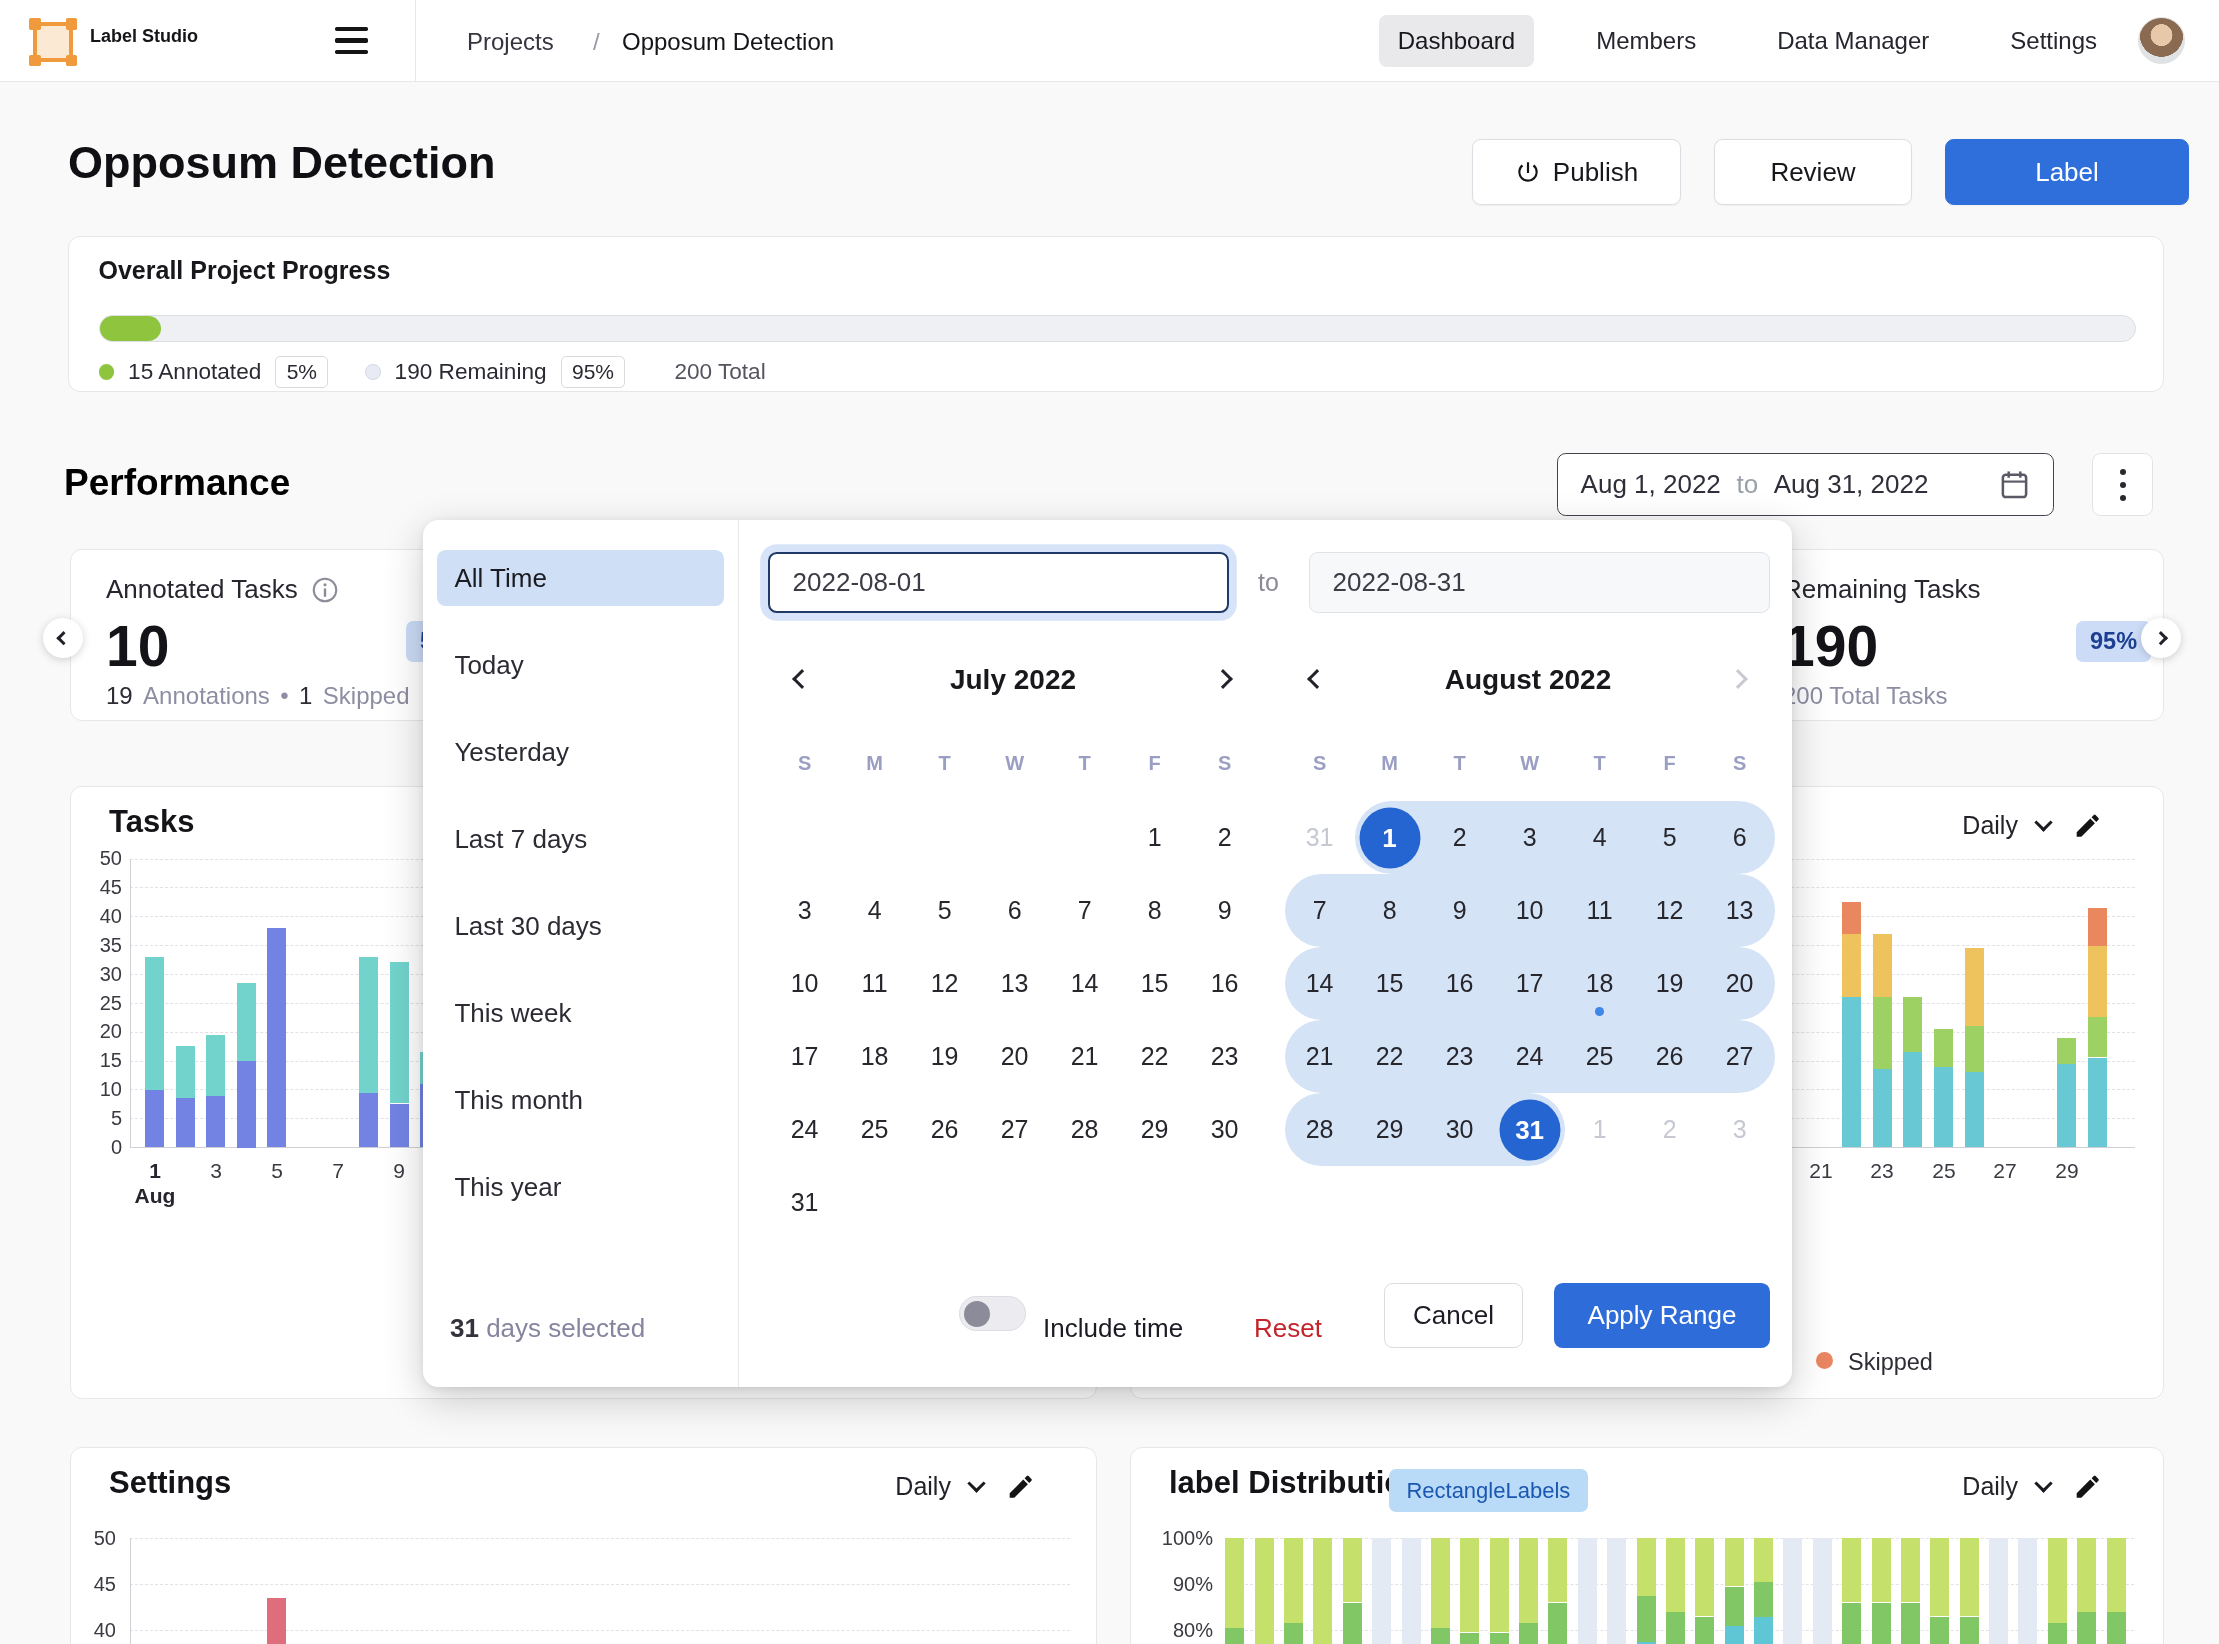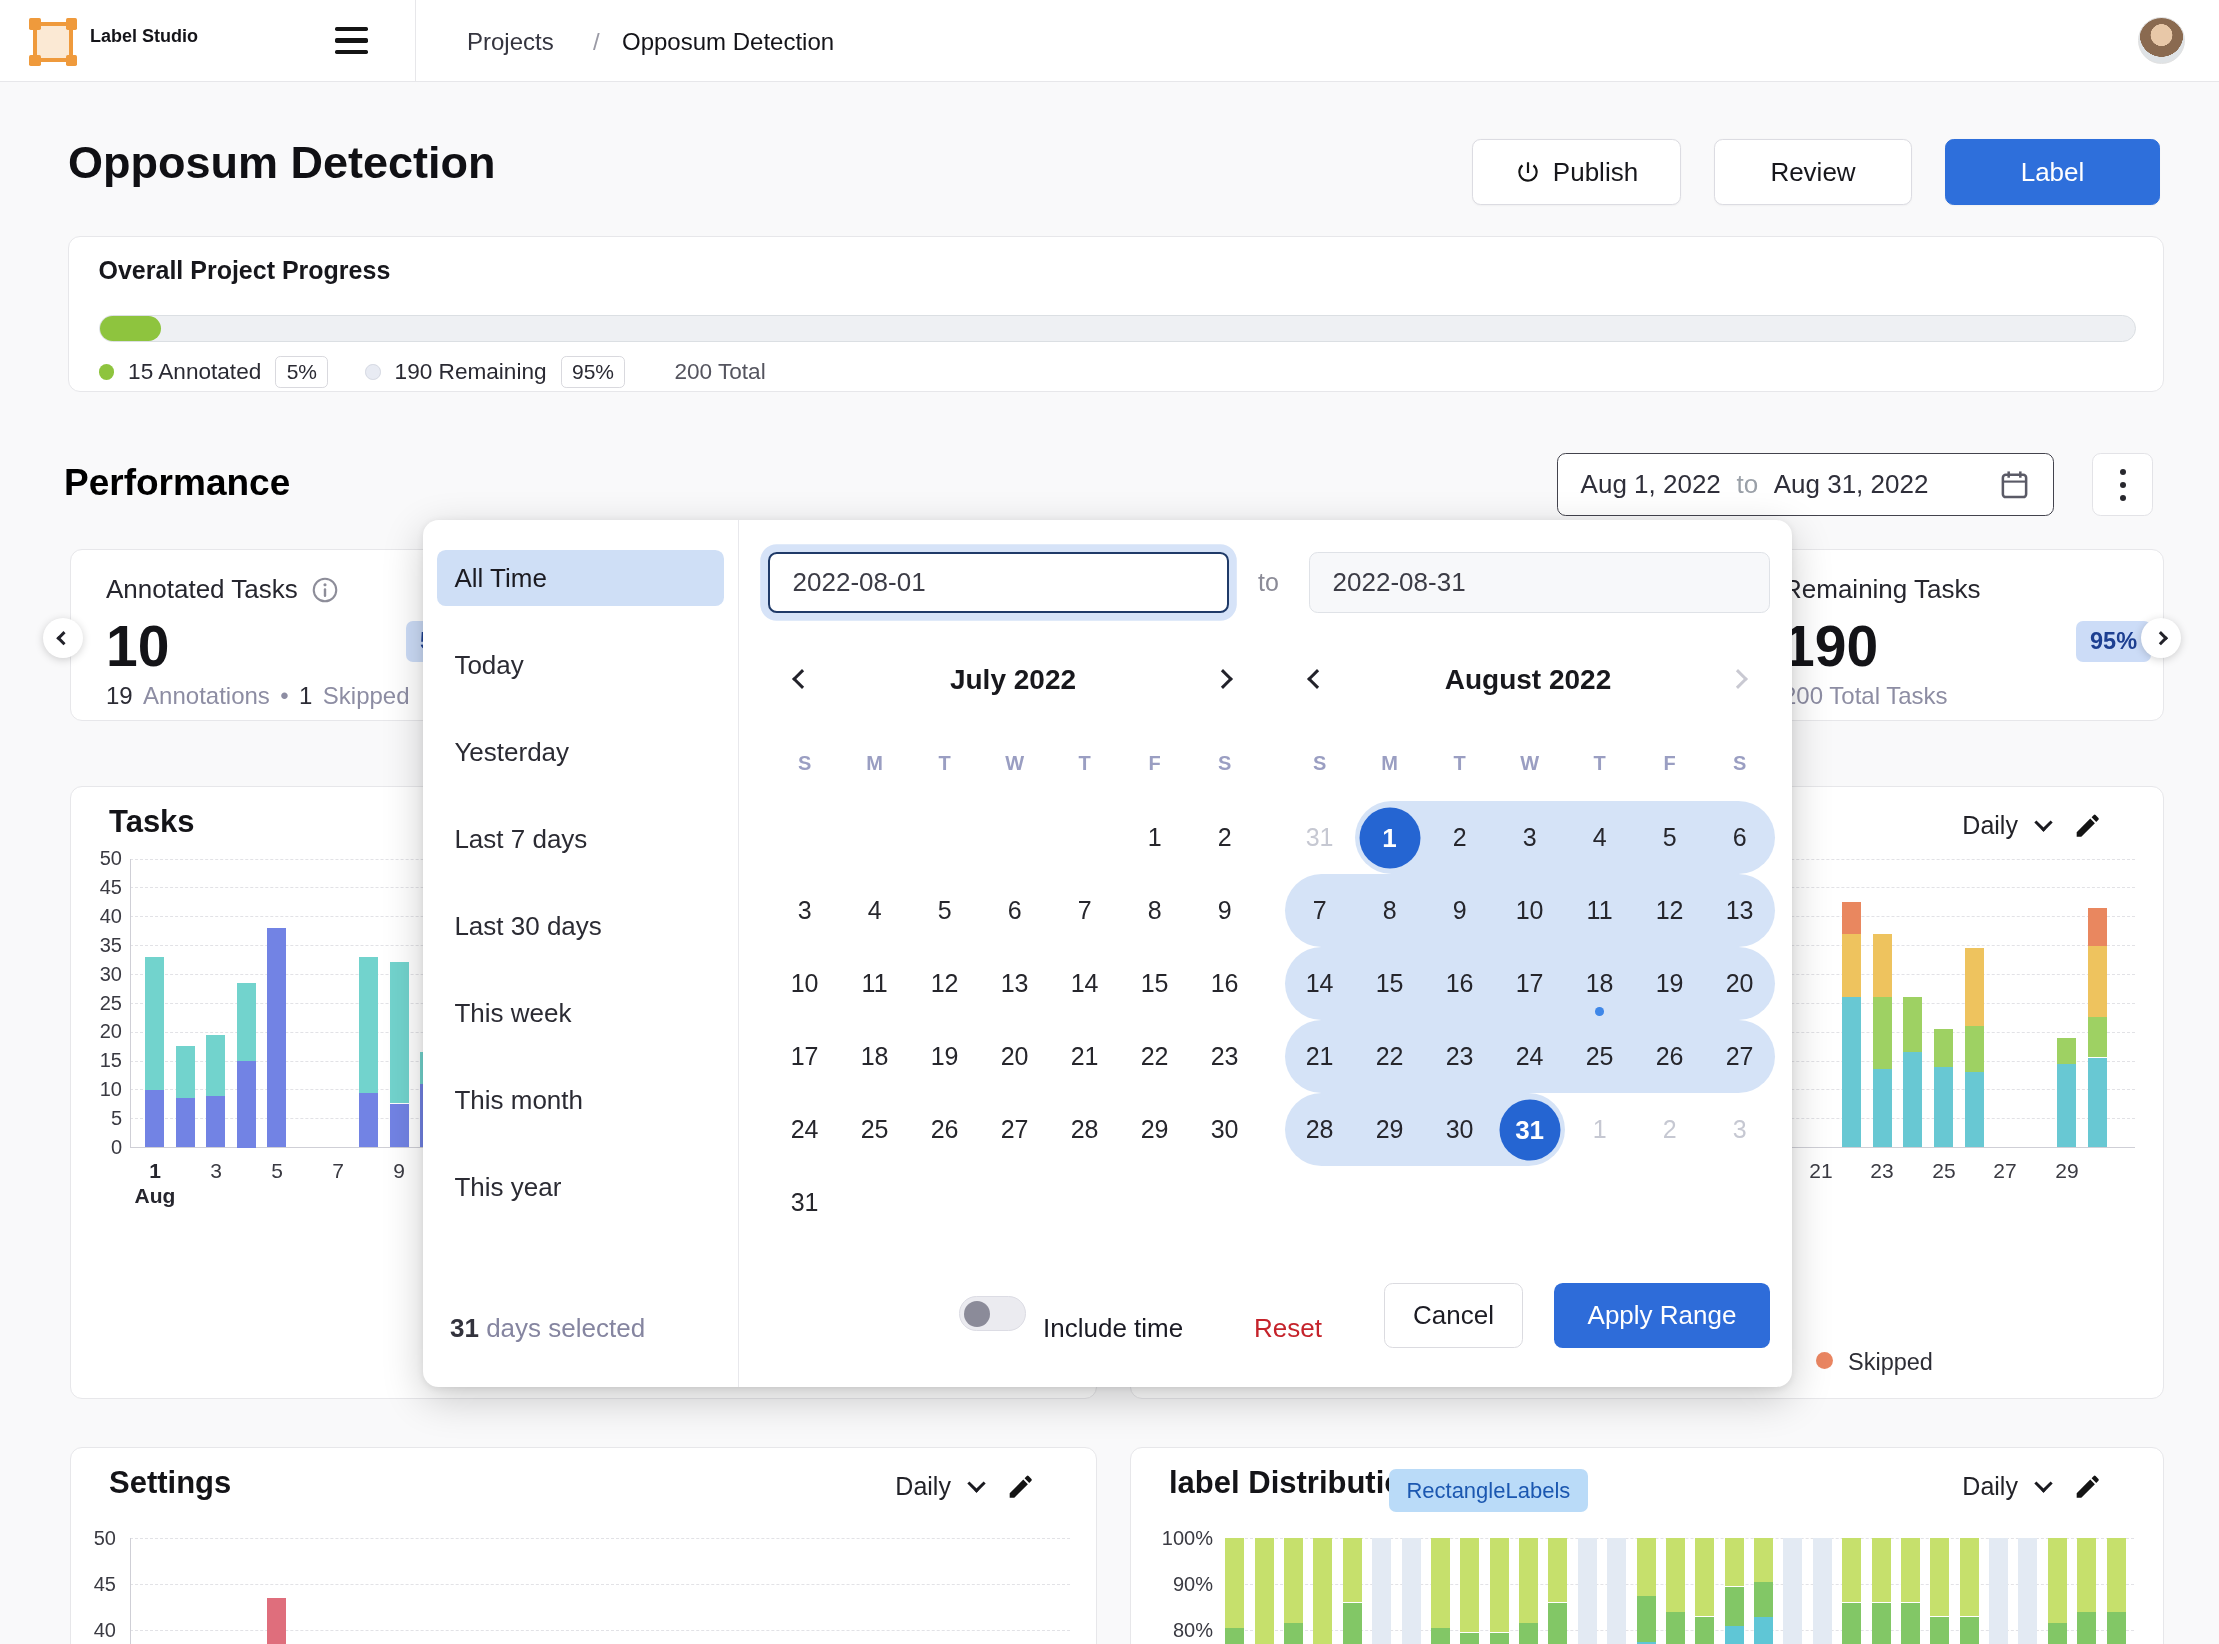--- a/index.html
+++ b/index.html
@@ -22,21 +22,21 @@
   .nav-item{font-size:24px;color:#26262e;padding:12px 19px;border-radius:7.8px;cursor:pointer;white-space:nowrap}
   .nav-item.active{background:#e9e9eb;color:#17171c}
   #avatar{position:absolute;right:35px;top:17.4px;width:47px;height:47px;border-radius:50%;
     background:radial-gradient(circle at 50% 38%,#e8c8a8 0 30%,#8a6a50 31% 60%,#dfe3e6 61%);border:0.9px solid #e0e0e0}
   
   #page-title{position:absolute;left:68px;top:137px;font-size:45px;font-weight:bold;color:#101014}
   .btn{position:absolute;top:139px;height:66px;border-radius:8.7px;display:flex;align-items:center;justify-content:center;
        gap:12px;font-size:26px;cursor:pointer;border:0.9px solid #dcdce2;background:#fff;color:#17171c;box-shadow:0 0.9px 1.7px rgba(0,0,0,.04)}
   #btn-publish{left:1472px;width:209px}
   #btn-review{left:1714px;width:198px}
-  #btn-label{left:1945px;width:215px;background:#2e6fdb;border-color:#2e6fdb;color:#fff}
+  #btn-label{left:1945px;width:244px;background:#2e6fdb;border-color:#2e6fdb;color:#fff}
   
   .card{position:absolute;background:#fff;border:0.9px solid #e7e7ea;border-radius:12px;z-index:1}
   #progress-card{left:68px;top:236px;width:2096px;height:156px}
   #progress-title{position:absolute;left:29.5px;top:19px;font-size:25px;font-weight:bold;color:#17171c}
   #progress-track{position:absolute;left:29.5px;top:78px;width:2037px;height:27px;border-radius:14px;background:#eef0f3;border:0.9px solid #dbdfe3}
   #progress-fill{height:100%;background:#8ec43e;border-radius:14px}
   #progress-legend{position:absolute;left:29.5px;top:122px;height:26px;display:flex;align-items:center;gap:14px;font-size:22.6px}
   .dot{width:15.6px;height:15.6px;border-radius:50%}
   .chip{border:0.9px solid #d9d9de;border-radius:5.2px;padding:2.6px 10.4px;font-size:21px;background:#fff;color:#2a2a33}
   
@@ -131,20 +131,26 @@
     <div id="app-name">Label Studio</div>
     <div id="hamburger">
         <b></b>
         <b></b>
         <b></b>
       </div>
     <div id="hdr-divider"></div>
     <div class="crumb" style="left:467px;color:#35353f">Projects</div>
     <div class="crumb" style="left:593px;color:#9a9aa5">/</div>
     <div class="crumb" style="left:622px;color:#141419">Opposum Detection</div>
+    <div id="nav">
+        <div class="nav-item active">Dashboard</div>
+        <div class="nav-item">Members</div>
+        <div class="nav-item">Data Manager</div>
+        <div class="nav-item">Settings</div>
+      </div>
     <div id="avatar"></div>
   </div>
 
   <div id="page-title">Opposum Detection</div>
   <div class="btn" id="btn-publish">
     <svg width="26" height="26" viewBox="0 0 24 24">
         <path fill="#141414" d="M13 3h-2v10h2V3zm4.83 2.17l-1.42 1.42A6.92 6.92 0 0 1 19 12c0 3.87-3.13 7-7 7s-7-3.13-7-7c0-2.05.88-3.9 2.58-5.42L6.17 5.17A8.93 8.93 0 0 0 3 12a9 9 0 0 0 18 0c0-2.74-1.23-5.18-3.17-6.83z"></path>
       </svg>
     <span>Publish</span>
   </div>

